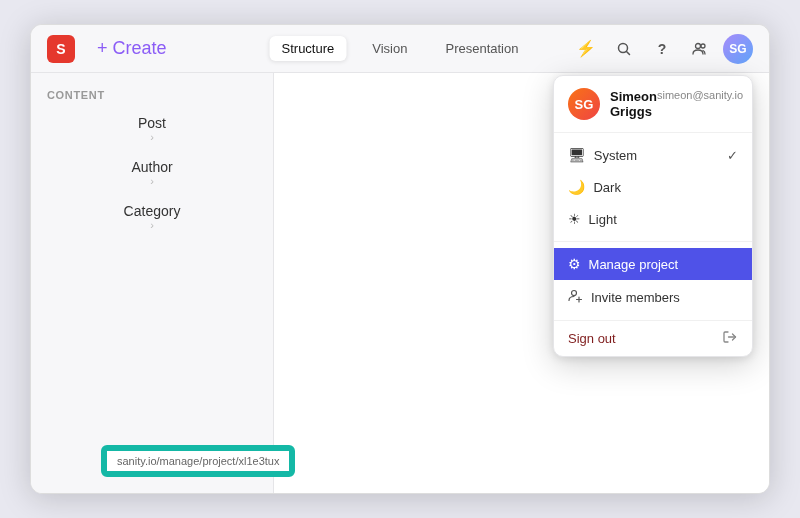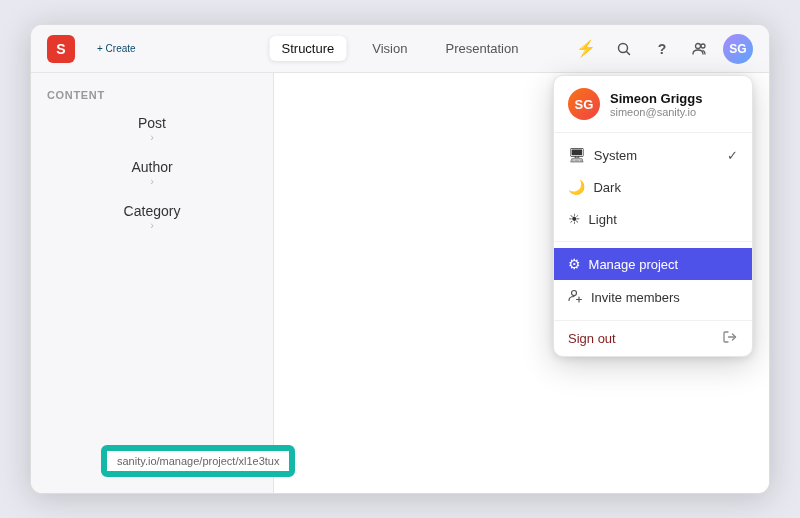--- a/index.html
+++ b/index.html
@@ -51,22 +51,22 @@
     }
     .create-btn {
       display: flex;
       align-items: center;
       gap: 4px;
       margin-left: 12px;
       padding: 4px 10px;
       border-radius: 6px;
       border: none;
       background: transparent;
-      color: #0c4a6e;
-      font-size: 10px;
+      color: #8b5cf6;
+      font-size: 18px;
       cursor: pointer;
     }
     .nav-tabs {
       display: flex;
       align-items: center;
       gap: 14px;
       position: absolute;
       left: 50%;
       transform: translateX(-50%);
     }
@@ -193,21 +193,21 @@
       border-radius: 50%;
       background: linear-gradient(135deg, #f97316, #ef4444);
       display: flex;
       align-items: center;
       justify-content: center;
       color: white;
       font-size: 13px;
       font-weight: 600;
       flex-shrink: 0;
     }
-    .dropdown-user-info { display: flex; flex-direction: column; }
+    .dropdown-user-info { display: flex; flex-direction: row; }
     .dropdown-user-name { font-size: 13px; font-weight: 600; color: #111; }
     .dropdown-user-email { font-size: 11px; color: #888; }
     .dropdown-section {
       padding: 6px 0;
       border-bottom: 1px solid #f0f0f0;
     }
     .dropdown-item {
       display: flex;
       align-items: center;
       justify-content: space-between;

